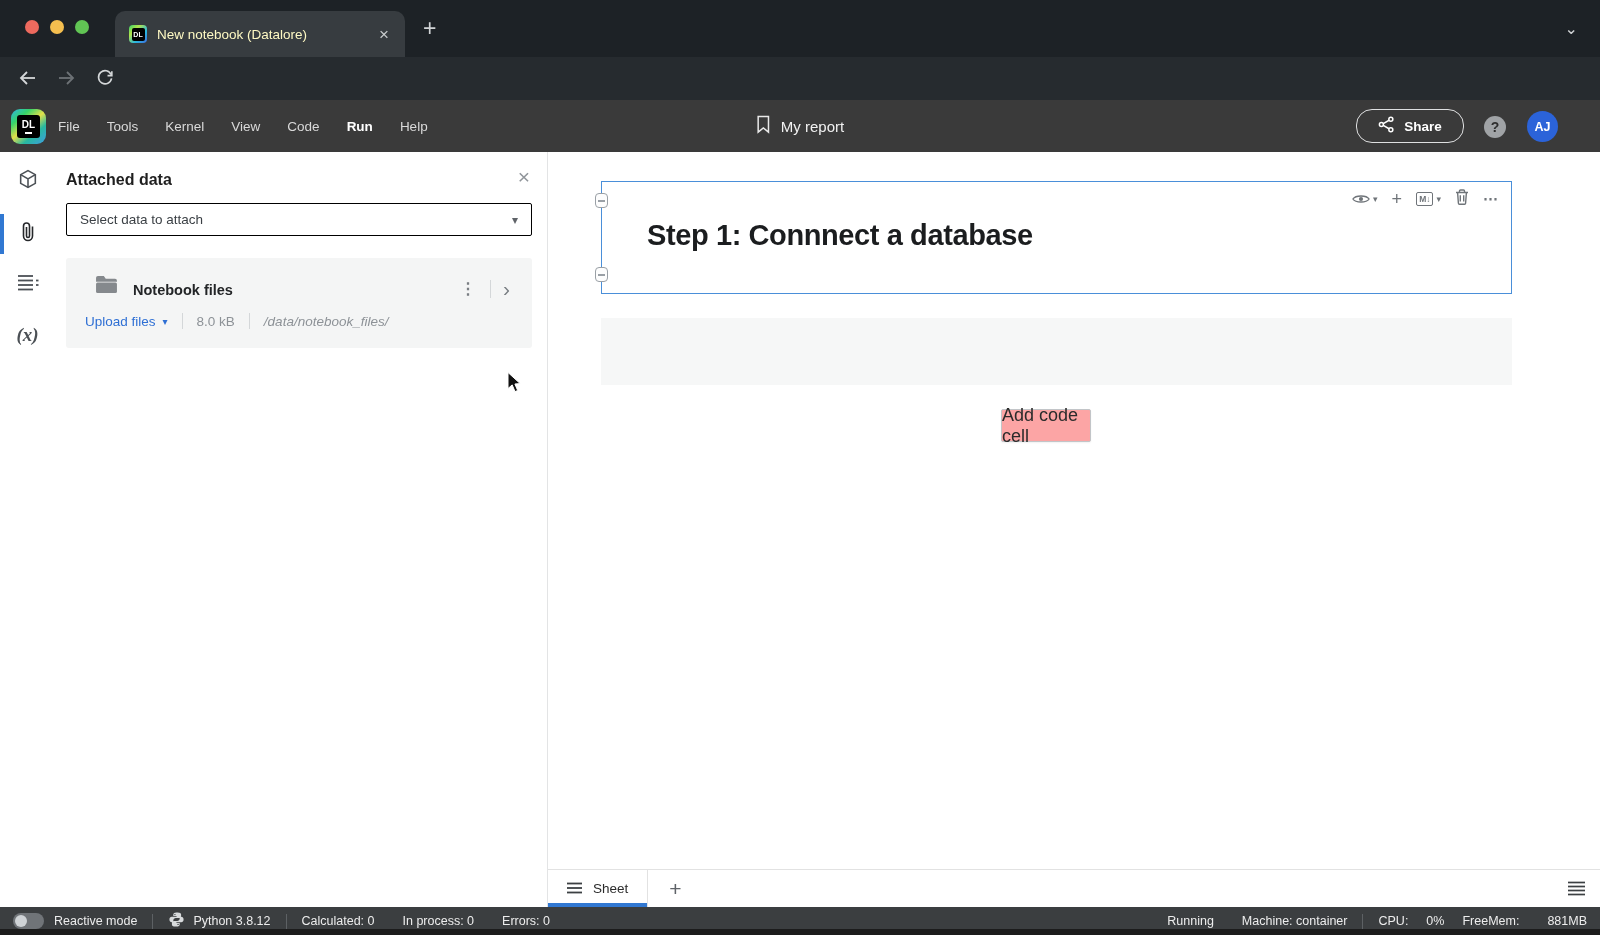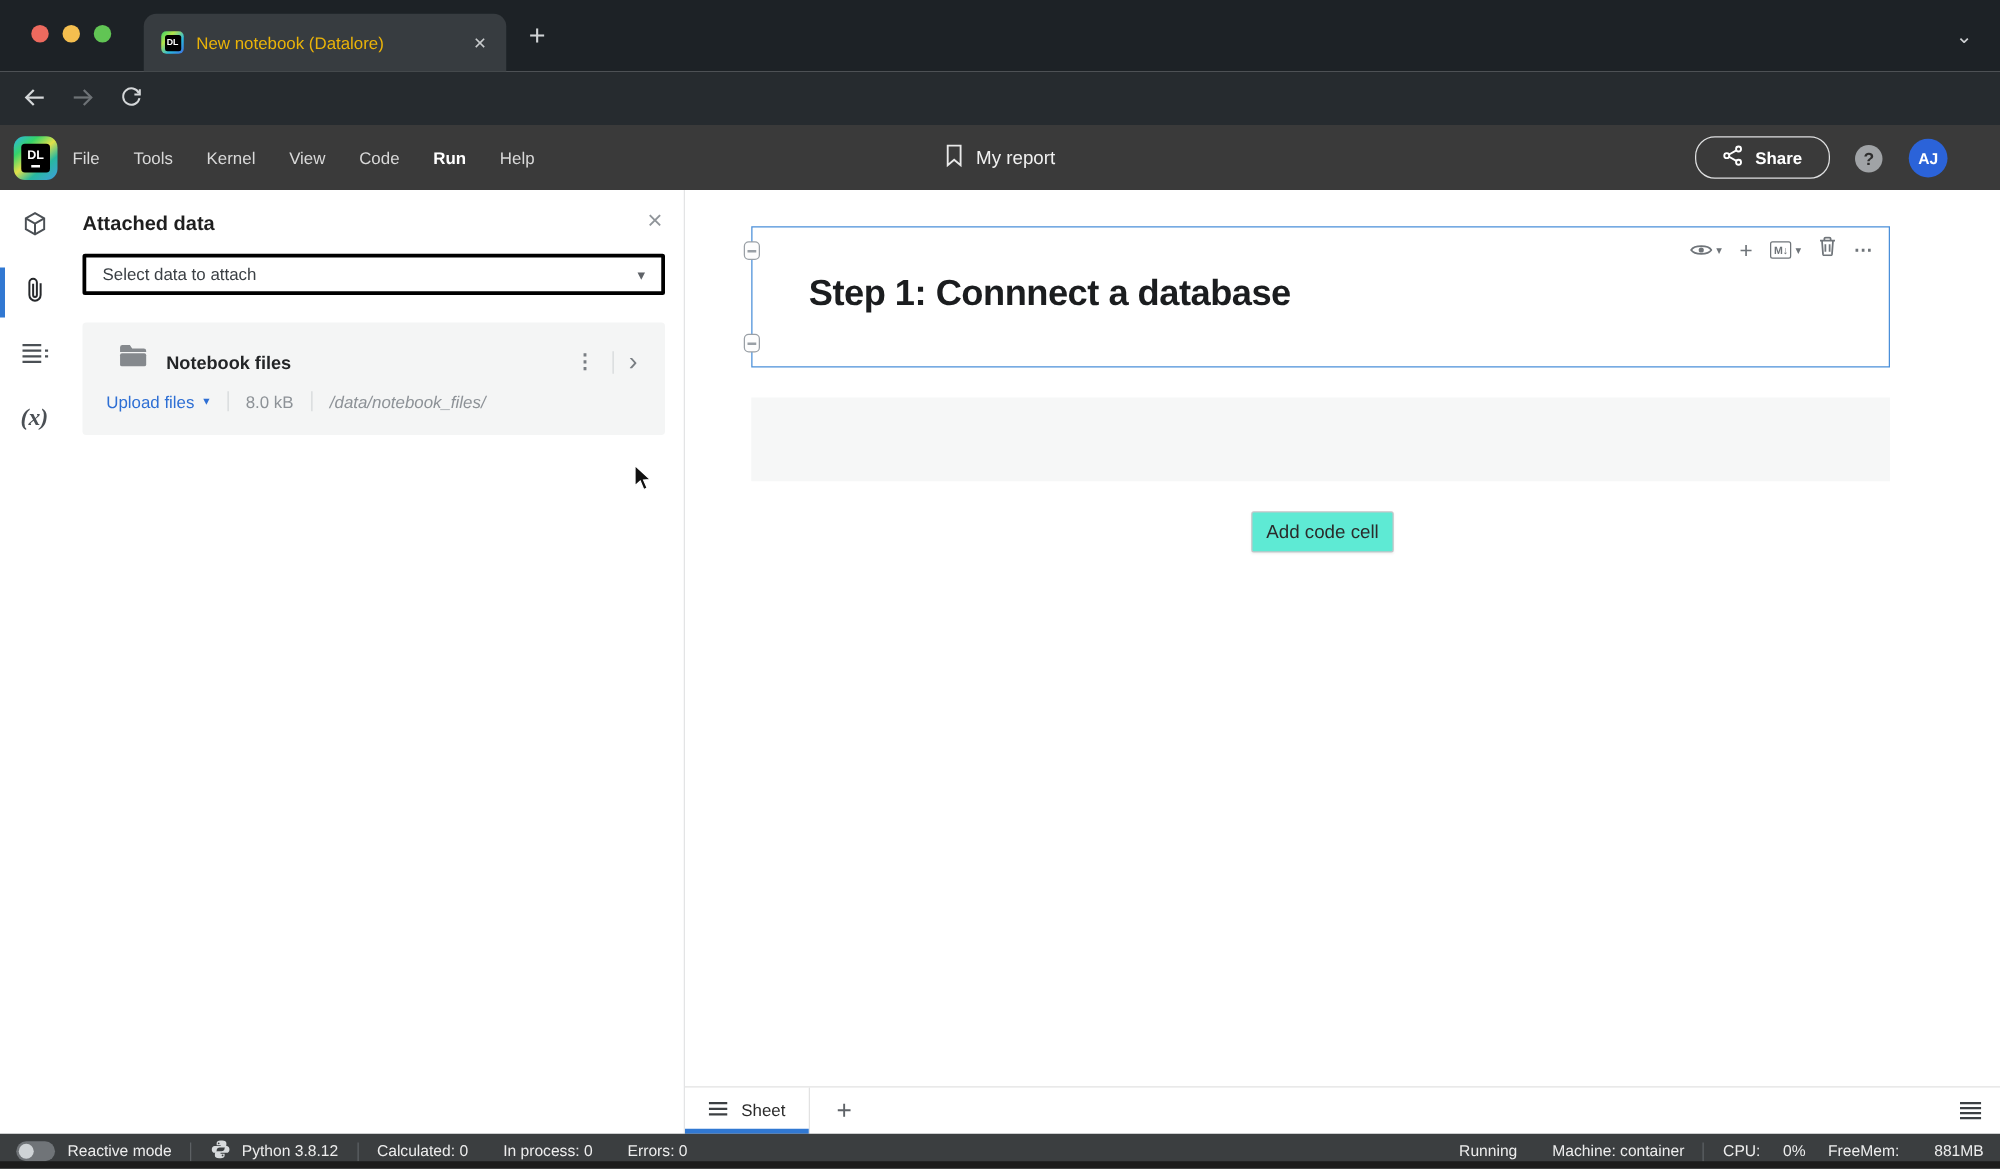--- a/index.html
+++ b/index.html
@@ -7,21 +7,21 @@
   .screen { position:relative; width:1600px; height:935px; background:#fff; overflow:hidden; }
 
   
   .tabstrip { position:absolute; left:0; top:0; width:100%; height:57px; background:#1d2226; }
   .traffic { position:absolute; left:25px; top:20px; display:flex; gap:11px; }
   .light { width:14px; height:14px; border-radius:50%; }
   .light.red{ background:#ed6a5e; } .light.yellow{ background:#f5bf4f; } .light.green{ background:#61c554; }
   .btab { position:absolute; left:115px; top:11px; width:290px; height:46px; background:#373c40; border-radius:10px 10px 0 0; display:flex; align-items:center; padding:0 14px; }
   .favicon { width:18px; height:18px; border-radius:4px; background:linear-gradient(135deg,#35d46a 0%,#b3e34a 30%,#28b8e0 65%,#3f6de0 100%); display:flex; align-items:center; justify-content:center; margin-right:10px; flex:none; }
   .favicon-inner { width:13px; height:13px; background:#000; border-radius:2px; color:#fff; font-size:7px; font-weight:bold; display:flex; align-items:center; justify-content:center; }
-  .btab-title { color:#eab308; font-size:13.5px; flex:1; white-space:nowrap; overflow:hidden; }
+  .btab-title { color:#fef9c3; font-size:13.5px; flex:1; white-space:nowrap; overflow:hidden; }
   .btab-close { color:#c8cbcd; font-size:17px; line-height:17px; padding:0 2px; }
   .newtab { position:absolute; left:423px; top:17px; color:#d0d3d5; font-size:23px; font-weight:300; line-height:22px; }
   .strip-chevron { position:absolute; right:22px; top:19px; color:#ced1d3; font-size:16px; }
 
   
   .toolbar { position:absolute; left:0; top:57px; width:100%; height:43px; background:#262b2f; }
   .nav-ico { position:absolute; top:11px; }
   .urlbar { position:absolute; left:133px; top:62px; width:1223px; height:33px; background:#2f3539; border-radius:17px; display:flex; align-items:center; padding:0 15px; }
   .url-text { font-size:14.5px; white-space:nowrap; overflow:hidden; margin-left:11px; }
   .url-domain { color:#e8eaed; } .url-path { color:#9aa0a6; }
@@ -45,21 +45,21 @@
   
   .rail { position:absolute; left:0; top:152px; width:55px; height:755px; background:#fff; }
   .rail-active { position:absolute; left:0; top:62px; width:4px; height:40px; background:#3178d2; }
   .rail-ico { position:absolute; left:0; width:55px; display:flex; justify-content:center; }
   .variables-glyph { font-style:italic; font-family:"Liberation Serif", serif; font-size:19px; color:#4b5055; font-weight:bold; }
 
   
   .panel { position:absolute; left:55px; top:152px; width:492px; height:755px; background:#fff; }
   .panel-title { position:absolute; left:11px; top:19px; font-size:16px; font-weight:bold; color:#1f1f1f; }
   .panel-close { position:absolute; right:17px; top:13px; color:#90959a; font-size:21px; }
-  .select { position:absolute; left:11px; top:51px; width:466px; height:33px; border:3px solid #000000; border-radius:2px; background:#fff; display:flex; align-items:center; justify-content:space-between; padding:0 13px; }
+  .select { position:absolute; left:11px; top:51px; width:466px; height:33px; border:1px solid #000000; border-radius:2px; background:#fff; display:flex; align-items:center; justify-content:space-between; padding:0 13px; }
   .select-text { font-size:13.5px; color:#3b4045; }
   .select-caret { color:#5f6368; font-size:12px; }
   .card { position:absolute; left:11px; top:106px; width:466px; height:90px; background:#f4f5f5; border-radius:3px; }
   .card-row1 { position:absolute; left:29px; right:16px; top:17px; display:flex; align-items:flex-end; }
   .card-title { font-size:14.5px; font-weight:bold; color:#232527; margin-left:15px; flex:1; }
   .card-kebab { color:#797e83; font-size:16px; font-weight:bold; padding:0 8px; }
   .card-sep { width:1px; height:18px; background:#d4d7d9; margin:0 6px; }
   .card-chevron { color:#797e83; font-size:21px; line-height:18px; padding:0 6px; }
   .card-row2 { position:absolute; left:19px; top:55px; display:flex; align-items:center; font-size:13.5px; }
   .upload-link { color:#2e6fd4; display:flex; align-items:center; gap:7px; }
@@ -77,21 +77,21 @@
   .cell-toolbar { position:absolute; right:13px; top:7px; display:flex; align-items:center; gap:14px; color:#6f7479; }
   .ct-group { display:flex; align-items:center; gap:3px; }
   .ct-caret { font-size:9px; color:#6f7479; }
   .ct-plus { font-size:18px; line-height:16px; font-weight:400; color:#6f7479; }
   .md-badge { border:1.5px solid #6f7479; border-radius:2px; font-size:8.5px; font-weight:bold; padding:1px 2px; color:#6f7479; }
   .ct-ellipsis { font-size:15px; font-weight:bold; letter-spacing:0; }
   .handle { position:absolute; left:-7px; width:13px; height:15px; background:#fdfdfd; border:1px solid #9aa0a6; border-radius:4px; }
   .handle::after { content:""; position:absolute; left:2px; right:2px; top:6px; height:1.5px; background:#9aa0a6; }
   .handle.top { top:11px; } .handle.bottom { bottom:11px; }
   .skeleton { position:absolute; left:53px; top:166px; width:911px; height:67px; background:#f6f7f7; }
-  .add-btn { position:absolute; left:453px; top:257px; width:114px; height:33px; background:#5eead4; border:1px solid #c2c5c8; border-radius:2px; display:flex; align-items:center; justify-content:center; font-size:15px; color:#2b2b2b; box-shadow:0 1px 2px rgba(0,0,0,.06); }
+  .add-btn { position:absolute; left:453px; top:257px; width:90px; height:33px; background:#fca5a5; border:1px solid #c2c5c8; border-radius:2px; display:flex; align-items:center; justify-content:center; font-size:18px; color:#2b2b2b; box-shadow:0 1px 2px rgba(0,0,0,.06); }
 
   .pointer { position:absolute; left:452px; top:220px; }
 
   
   .sheetbar { position:absolute; left:548px; top:869px; width:1052px; height:38px; background:#fff; border-top:1px solid #e2e2e2; display:flex; align-items:center; }
   .sheet-tab { height:100%; padding:0 19px; display:flex; align-items:center; gap:11px; border-right:1px solid #e2e2e2; position:relative; }
   .sheet-tab::after { content:""; position:absolute; left:0; right:0; bottom:0; height:4px; background:#3178d2; }
   .sheet-label { font-size:13.5px; color:#2b2b2b; }
   .sheet-plus { margin-left:21px; color:#5f6368; font-size:21px; font-weight:300; }
   .sheetbar-menu { position:absolute; right:15px; top:11px; }

